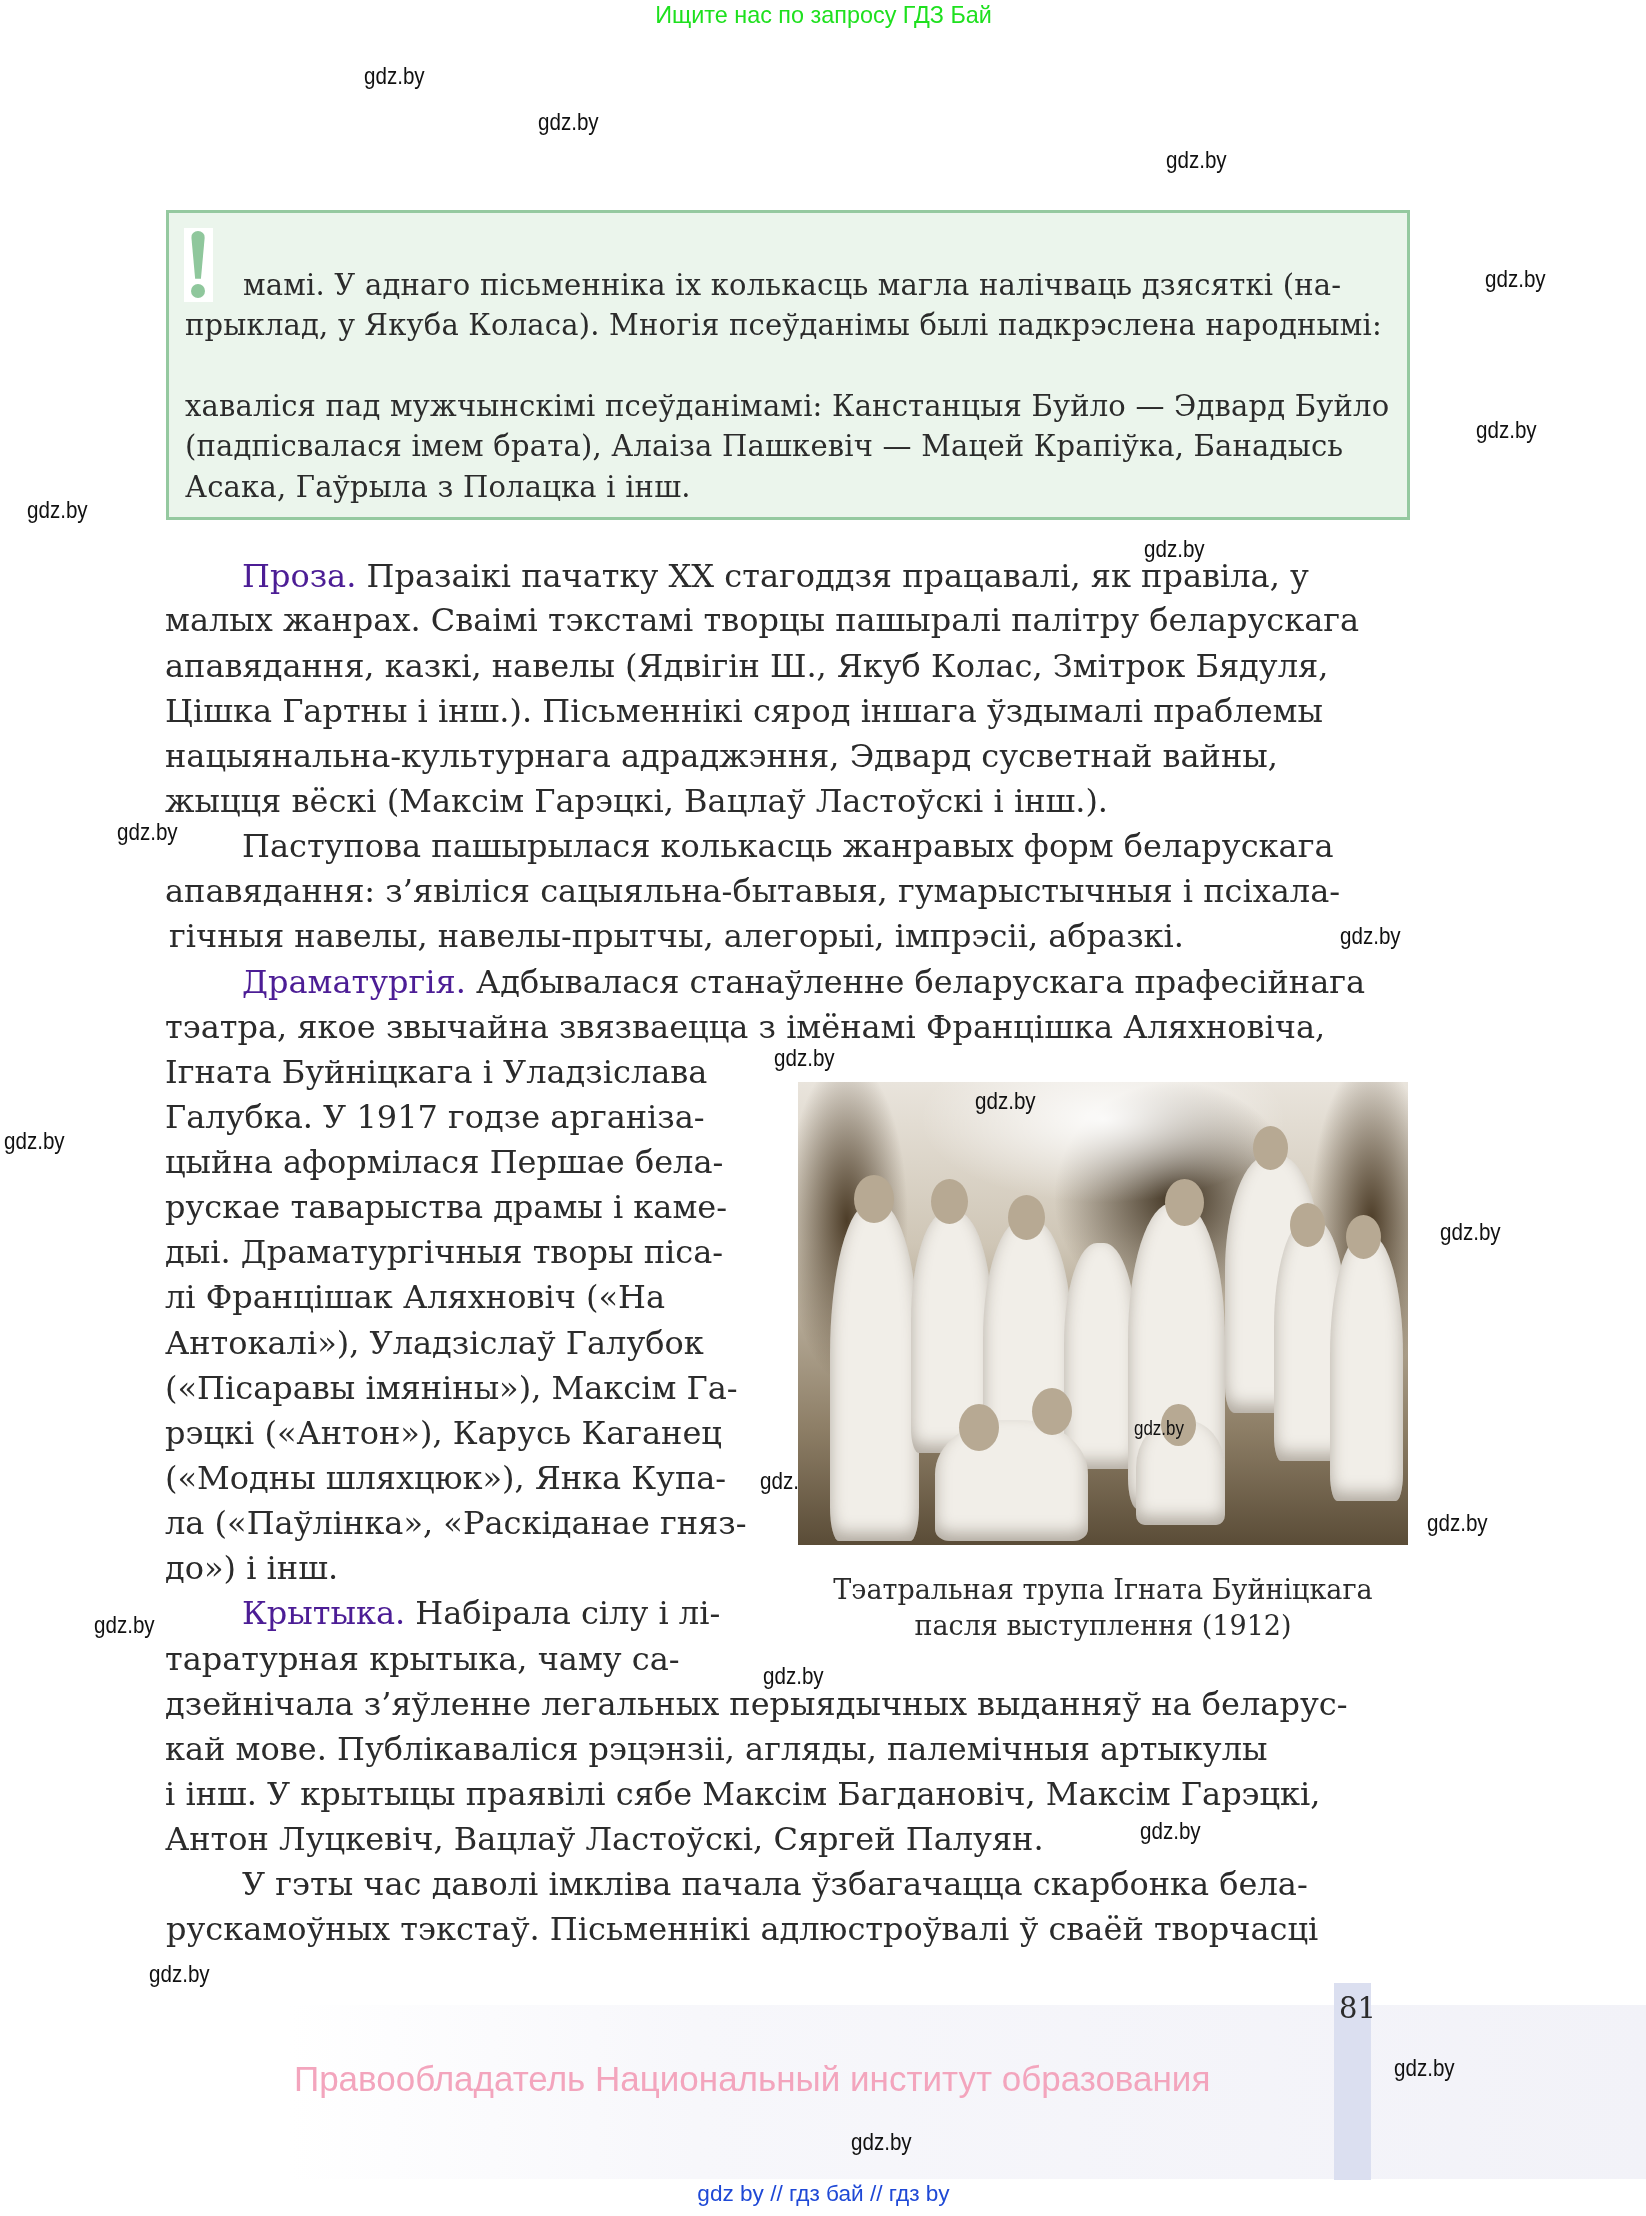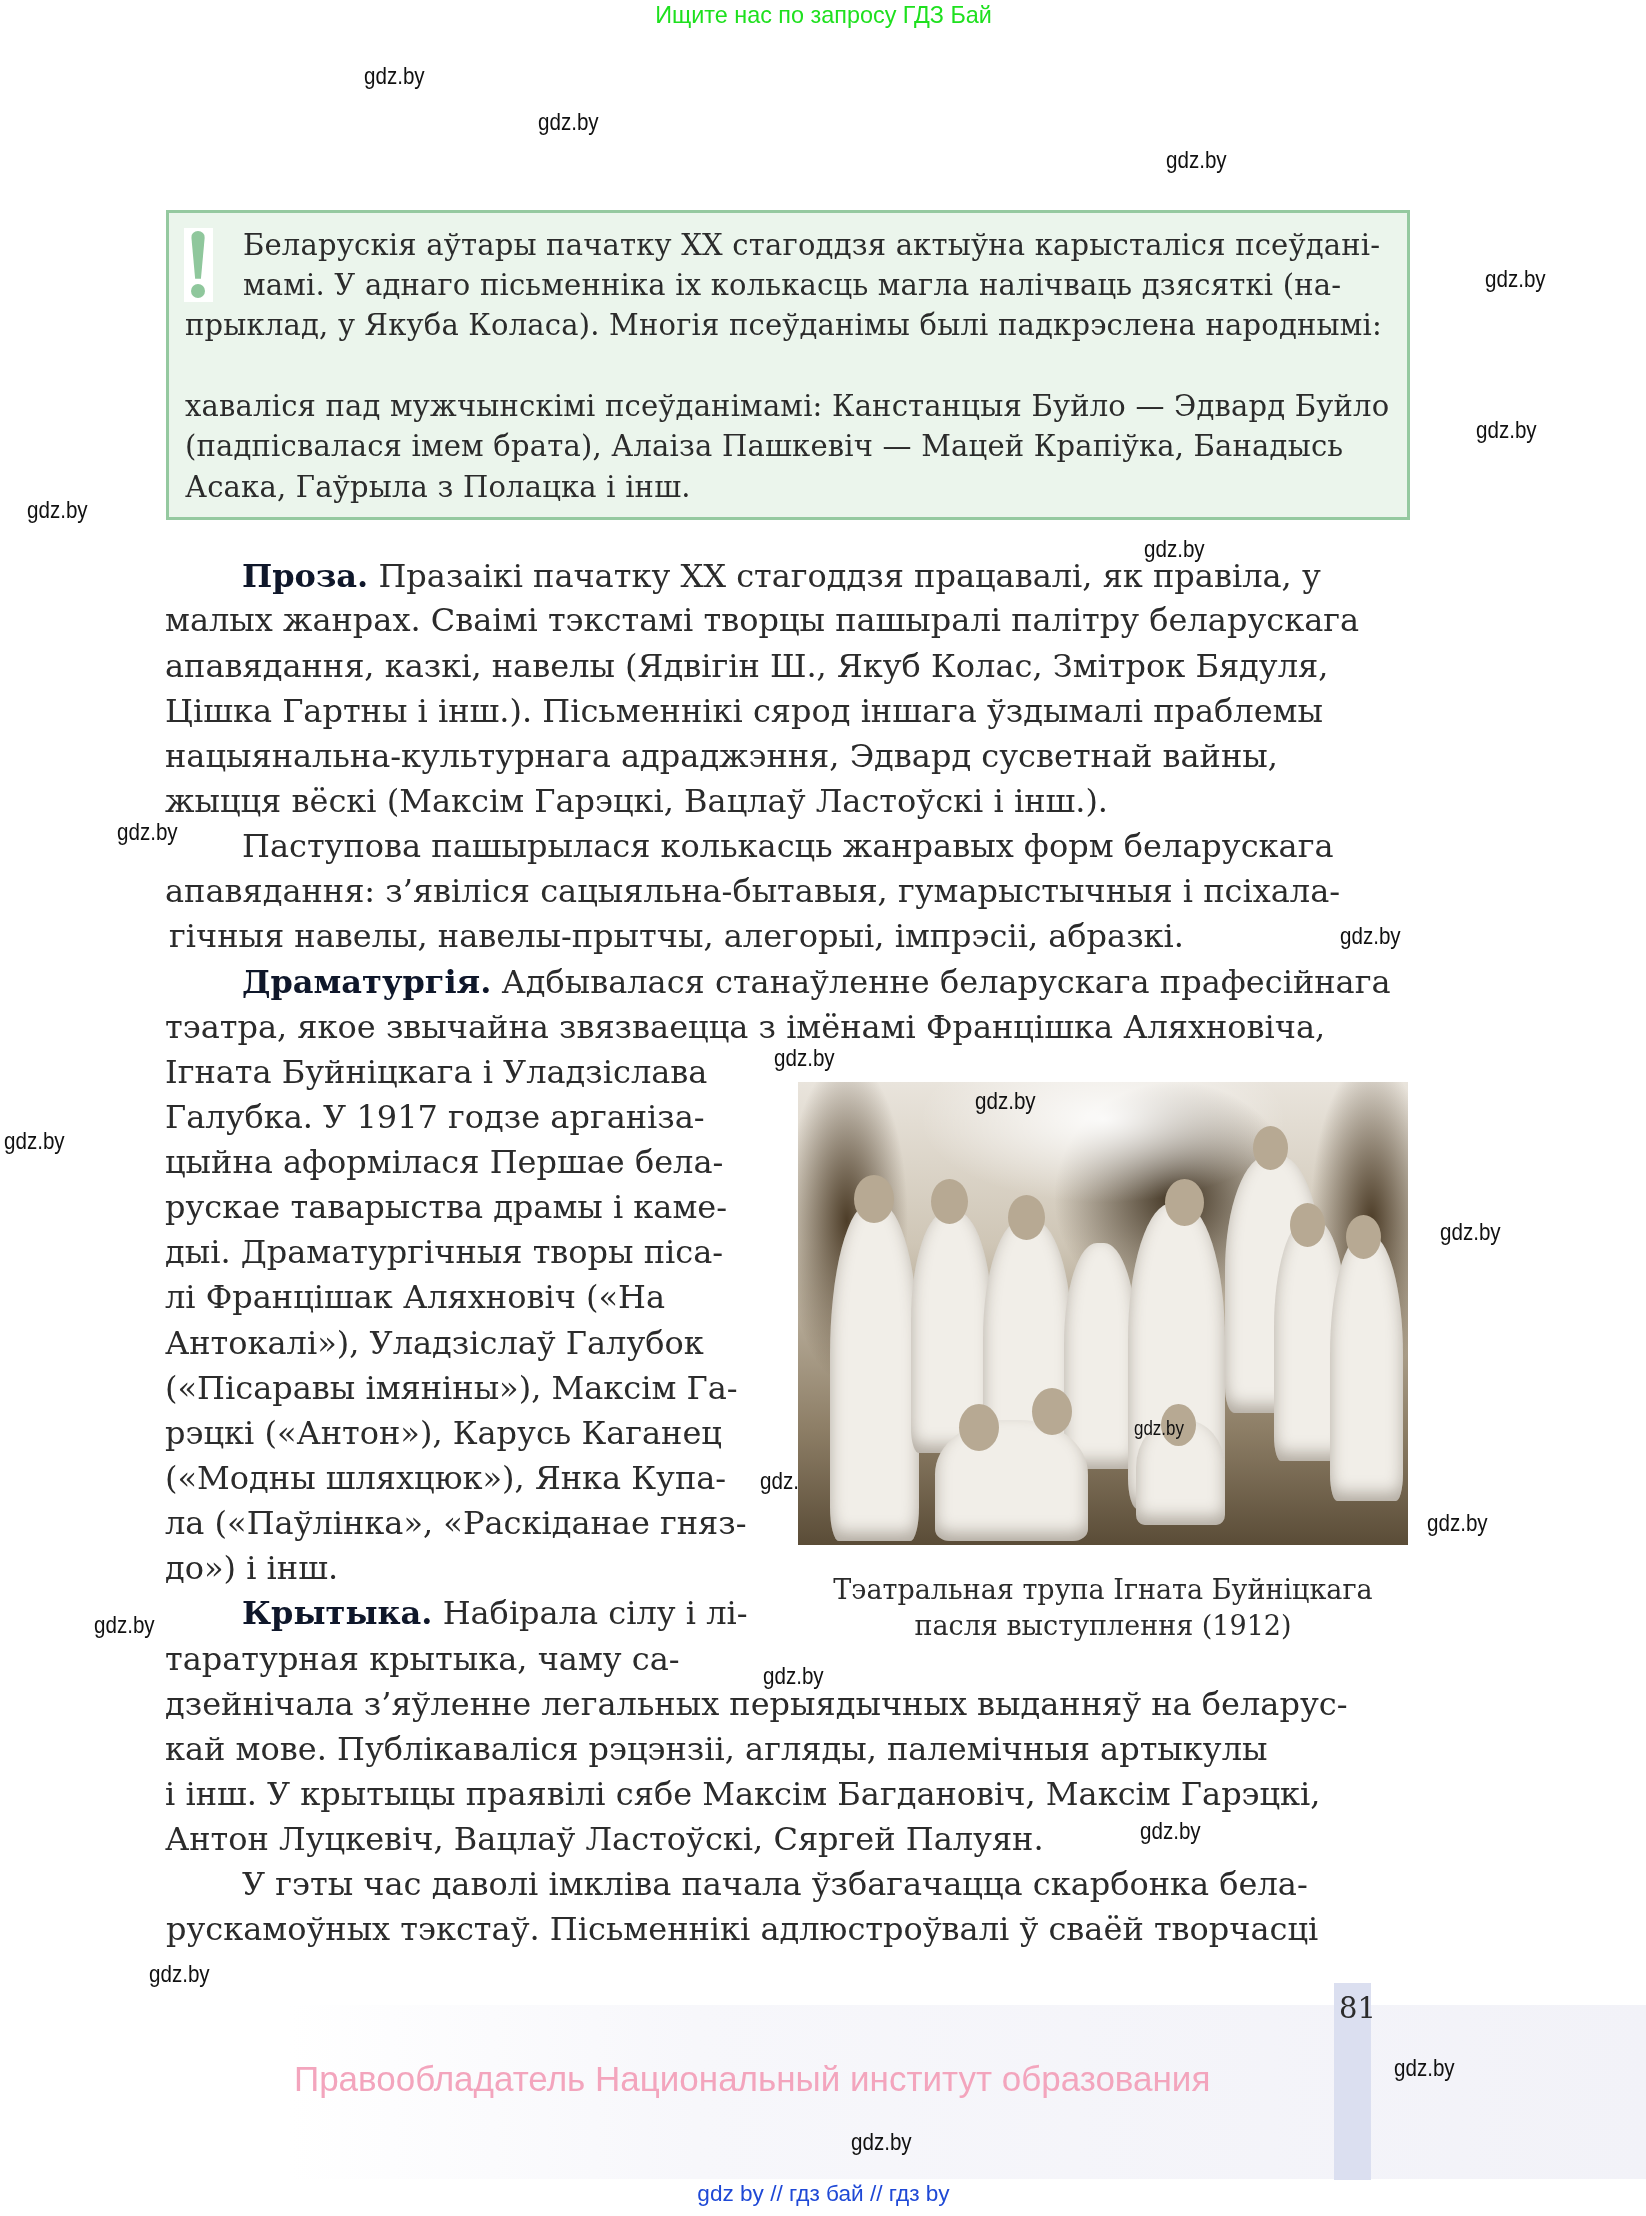--- a/index.html
+++ b/index.html
@@ -36,21 +36,21 @@
     position: absolute; left: 7.3px; top: 56px; width: 14.5px; height: 14.5px;
     background: #8fc79c; border-radius: 50%;
   }
   .note-line {
     position: absolute; font-size: 29px; white-space: nowrap; line-height: 1;
     letter-spacing: 0.2px;
   }
   .line {
     position: absolute; font-size: 32px; line-height: 1; white-space: nowrap;
   }
-  .heading { color: #0f172a; font-weight: bold; }
+  .heading { color: #4c1d95; font-weight: normal; }
   .photo {
     position: absolute; left: 798px; top: 1082px; width: 610px; height: 463px;
     background:
       radial-gradient(ellipse 30% 18% at 50% 8%, rgba(255,255,255,0.9), rgba(255,255,255,0) 100%),
       radial-gradient(ellipse 10% 35% at 8% 30%, #4d3d28, rgba(77,61,40,0) 100%),
       radial-gradient(ellipse 10% 35% at 94% 30%, #4d3d28, rgba(77,61,40,0) 100%),
       radial-gradient(ellipse 20% 25% at 62% 25%, #3f3220, rgba(63,50,32,0) 100%),
       linear-gradient(180deg, #e9e4dc 0%, #cfc6b6 35%, #8d7e66 75%, #5a4c37 100%);
     overflow: hidden;
   }
@@ -110,21 +110,20 @@
 <div class="wm" style="left:149px;top:1961px">gdz.by</div>
 <div class="wm" style="left:407px;top:2003px">gdz.by</div>
 <div class="wm" style="left:1394px;top:2055px">gdz.by</div>
 <div class="wm" style="left:851px;top:2129px">gdz.by</div>
 
 <div class="note-box">
   <div class="excl">
     <div class="bar"></div>
       <div class="dot"></div>
   </div>
-  <div class="note-line" style="left:74px;top:17.7px">Беларускія аўтары пачатку XX стагоддзя актыўна карысталіся псеўдані-</div>
   <div class="note-line" style="left:74px;top:58px">мамі. У аднаго пісьменніка іх колькасць магла налічваць дзясяткі (на-</div>
   <div class="note-line" style="left:16px;top:98px">прыклад, у Якуба Коласа). Многія псеўданімы былі падкрэслена народнымі:</div>
   <div class="note-line" style="left:16px;top:179px">хаваліся пад мужчынскімі псеўданімамі: Канстанцыя Буйло — Эдвард Буйло</div>
   <div class="note-line" style="left:16px;top:219px">(падпісвалася імем брата), Алаіза Пашкевіч — Мацей Крапіўка, Банадысь</div>
   <div class="note-line" style="left:16px;top:260px">Асака, Гаўрыла з Полацка і інш.</div>
 </div>
 
 <div class="line" style="left:242px;top:560px">
   <span class="heading">Проза.</span><span> Празаікі пачатку XX стагоддзя працавалі, як правіла, у</span>
 </div>

